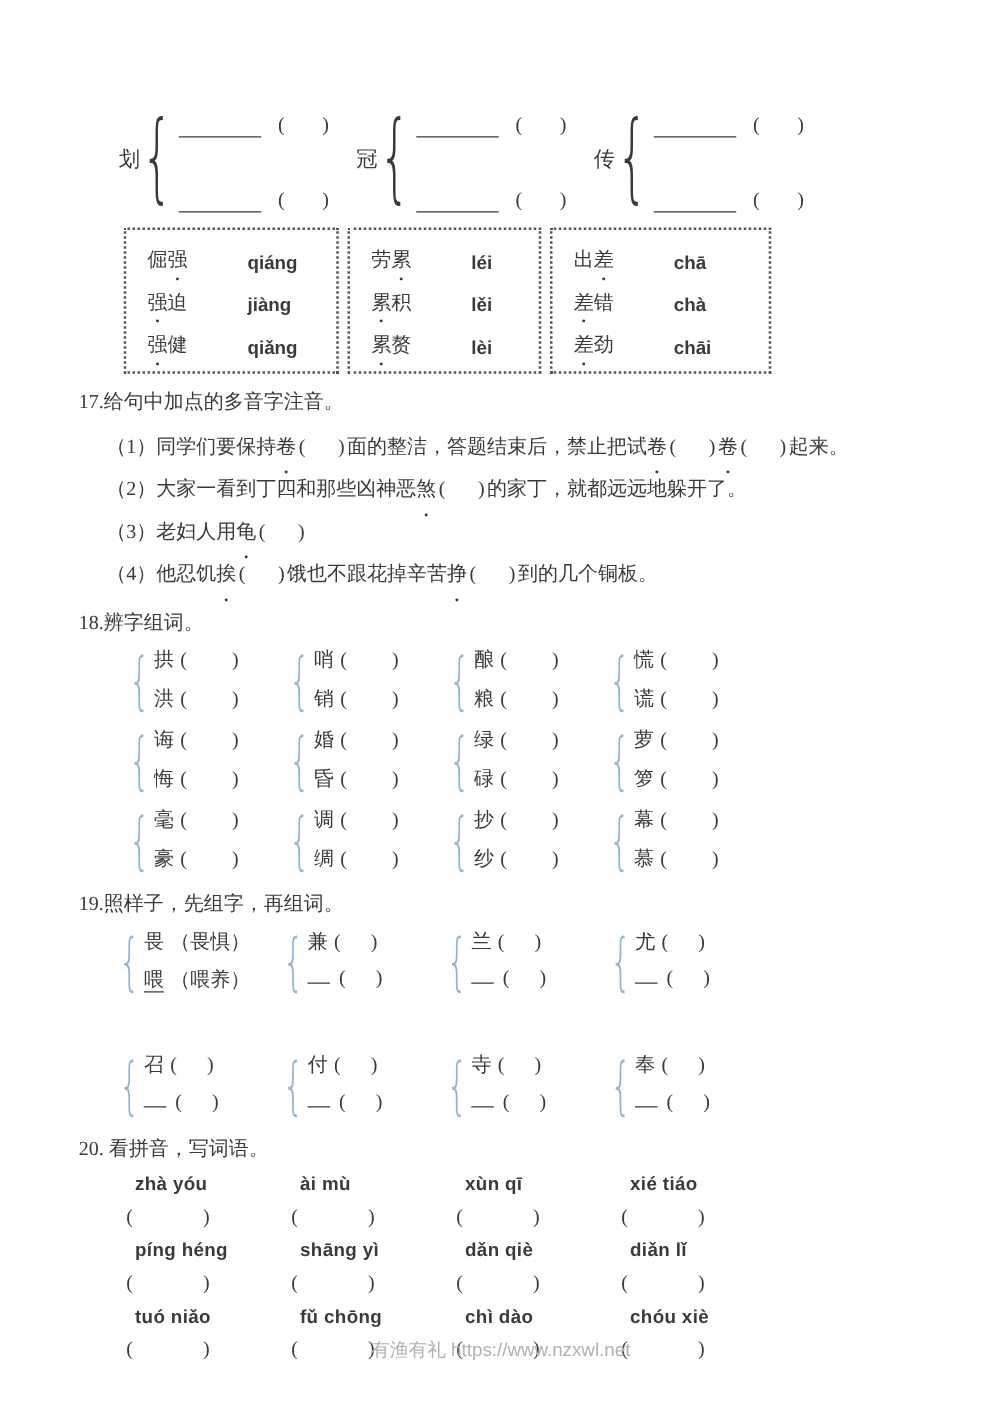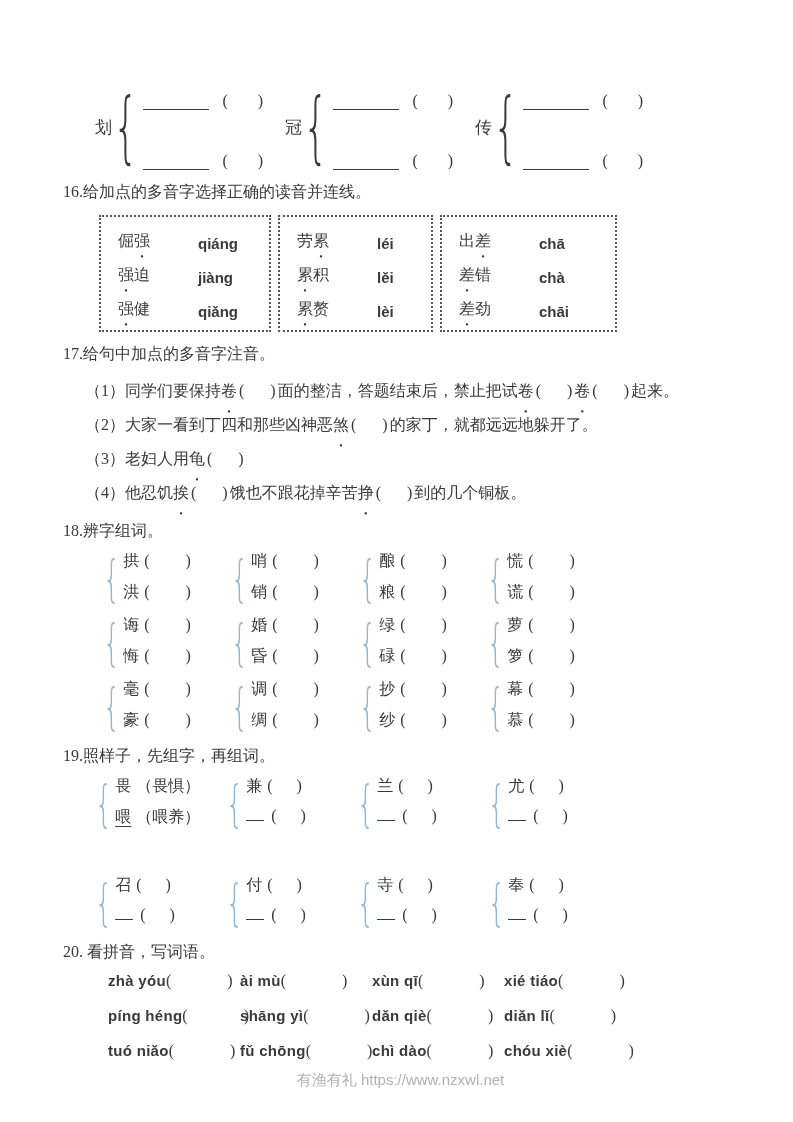--- a/index.html
+++ b/index.html
@@ -61,21 +61,21 @@
   .pair-line{display:flex;align-items:baseline;height:24px;white-space:nowrap;}
   .pair-line .ch{margin-right:5px;}
   .short-line{display:inline-block;width:18px;height:12px;border-bottom:1.3px solid #3a3a3a;margin-right:7px;}
 
   .q19-rows .pair{width:131px;}
   .q19-rows{margin-left:32px;}
   .row-gap{margin-bottom:44px;}
 
   
   .py-row{display:flex;margin-left:38px;margin-bottom:9px;}
-  .py-cell{display:flex;flex-direction:row;width:132px;}
+  .py-cell{display:flex;flex-direction:column;width:132px;}
   .py{font-family:"Liberation Sans","DejaVu Sans",sans-serif;font-weight:600;font-size:15px;letter-spacing:0.3px;margin:0 0 9px 7px;white-space:nowrap;}
 
   .footer{position:absolute;left:4px;bottom:32px;width:100%;text-align:center;color:#b1b1b1;font-size:15px;font-family:"Liberation Sans","DejaVu Sans",sans-serif;}
 </style>
 </head>
 <body>
 
 <div class="page">
 
   <div class="top-row">
@@ -140,21 +140,20 @@
             <span class="blank">
               <span>(</span>
               <span class="gap"></span>
               <span>)</span>
             </span>
           </div>
       </div>
     </div>
   </div>
 
-  <div class="q-heading">16.给加点的多音字选择正确的读音并连线。</div>
   <div class="mbox-row">
     <div class="mbox b1">
       <div class="match-row">
         <span class="mword"><span>倔</span><span class="dch">强</span><span></span></span>
         <span class="mpy">qiáng</span>
       </div>
       <div class="match-row">
         <span class="mword"><span></span><span class="dch">强</span><span>迫</span></span>
         <span class="mpy">jiàng</span>
       </div>

